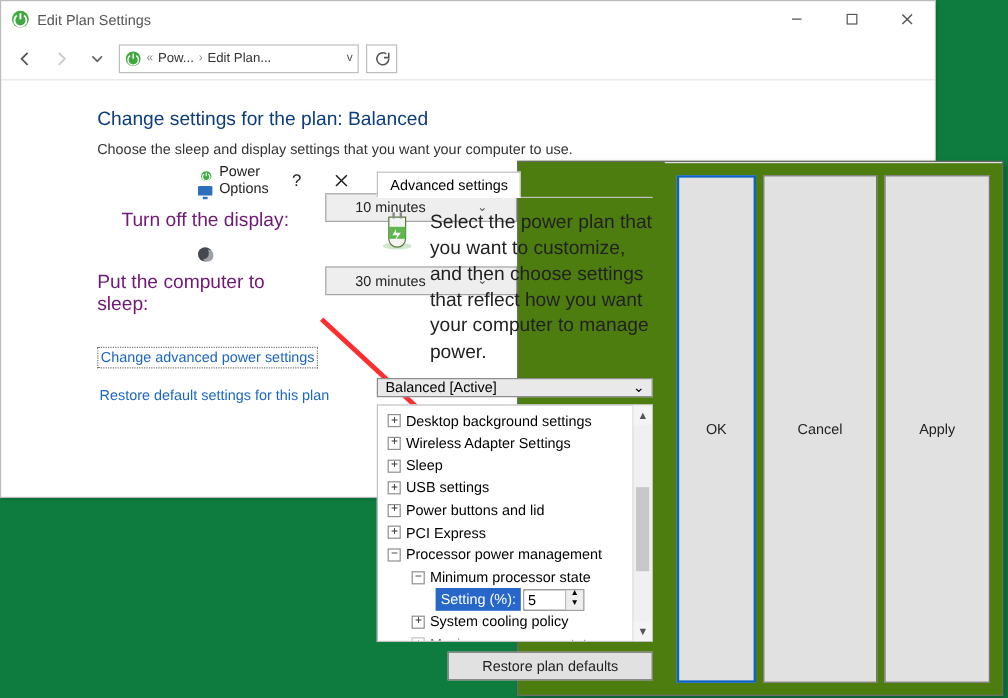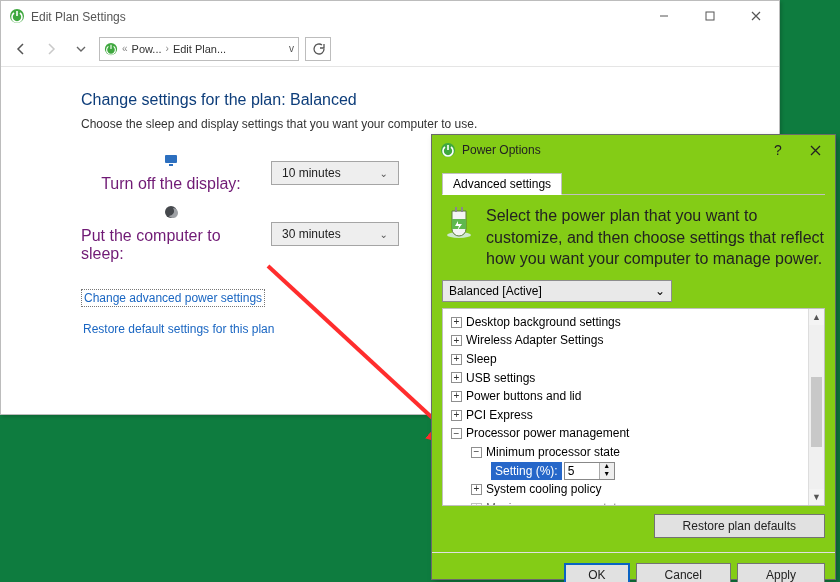--- a/index.html
+++ b/index.html
@@ -77,44 +77,44 @@
     font-size: 16px;
     color: #0d3d7a;
     font-weight: normal;
     margin: 0 0 8px 0;
   }
   .sub { color: #333; margin: 0 0 22px 0; font-size: 12px;}
   .row { display: flex; align-items: center; gap: 10px; margin-bottom: 12px;}
   .rowlabel { display: flex; align-items: center; gap: 8px; width: 180px; color: #701a75; font-size: 16px; flex-direction: column;}
   .roundicon { width: 14px; height: 14px; border-radius: 50%; display:inline-block; }
   .select {
-    width: 128px; height: 24px;
+    width: 160px; height: 24px;
     border: 1px solid #a5a5a5;
     background: #eee;
-    display: flex; align-items: center; padding: 0 10px;
+    display: flex; align-items: center; padding: 0 24px;
     color: #222; font-size: 12px;
     justify-content: space-between;
   }
   .select .chev { color: #555; font-size: 10px;}
   .link {
     color: #1a66c2;
     margin: 14px 0 0 0;
     font-size: 12px;
     display: inline-block;
     padding: 1px 2px;
   }
   .link.focus { border: 1px dotted #777; }
   .dialog {
     position: absolute;
     left: 431px; top: 134px;
     width: 405px; height: 446px;
-    background: #84cc16;
+    background: #4d7c0f;
     border: 1px solid #6a6a6a;
     box-shadow: 3px 3px 6px rgba(0,0,0,0.25);
-    display: flex; flex-direction: column;
+    display: flex; flex-direction: row; justify-content: flex-end;
   }
   .dlg-title {
     height: 30px; display: flex; align-items: center; padding: 0 0 0 8px; color: #222; font-size: 12px;
   }
   .dlg-title .ticon { width: 16px; height: 16px; margin-right: 6px;}
   .dlg-ctrls { margin-left: auto; display: flex; align-items: center;}
   .dlg-help { width: 34px; height: 30px; display: flex; align-items:center; justify-content:center; color:#222; font-size: 14px;}
   .dlg-close { width: 40px; height: 30px; display: flex; align-items:center; justify-content:center; color:#222;}
   .dlg-body { padding: 4px 10px 10px 10px; flex:1; display:flex; flex-direction:column;}
   .tabbar { display:flex; border-bottom: 1px solid #c0c0c0; margin: 4px 0 10px;}

